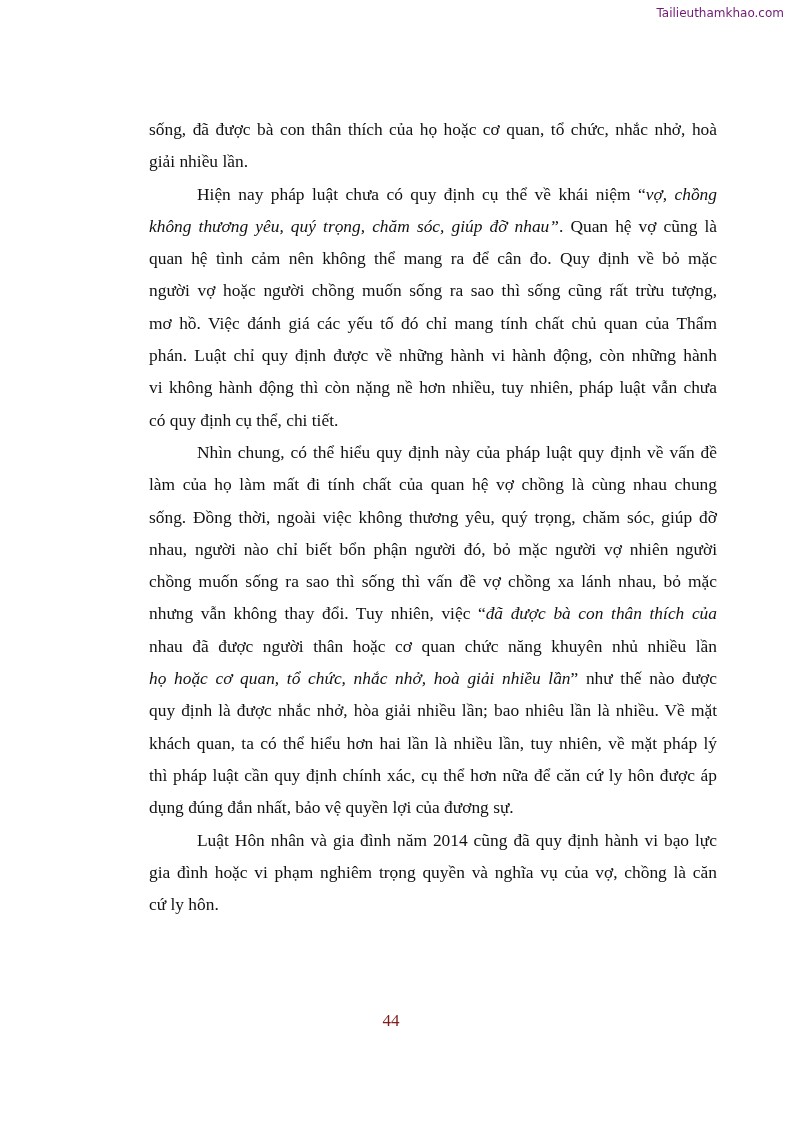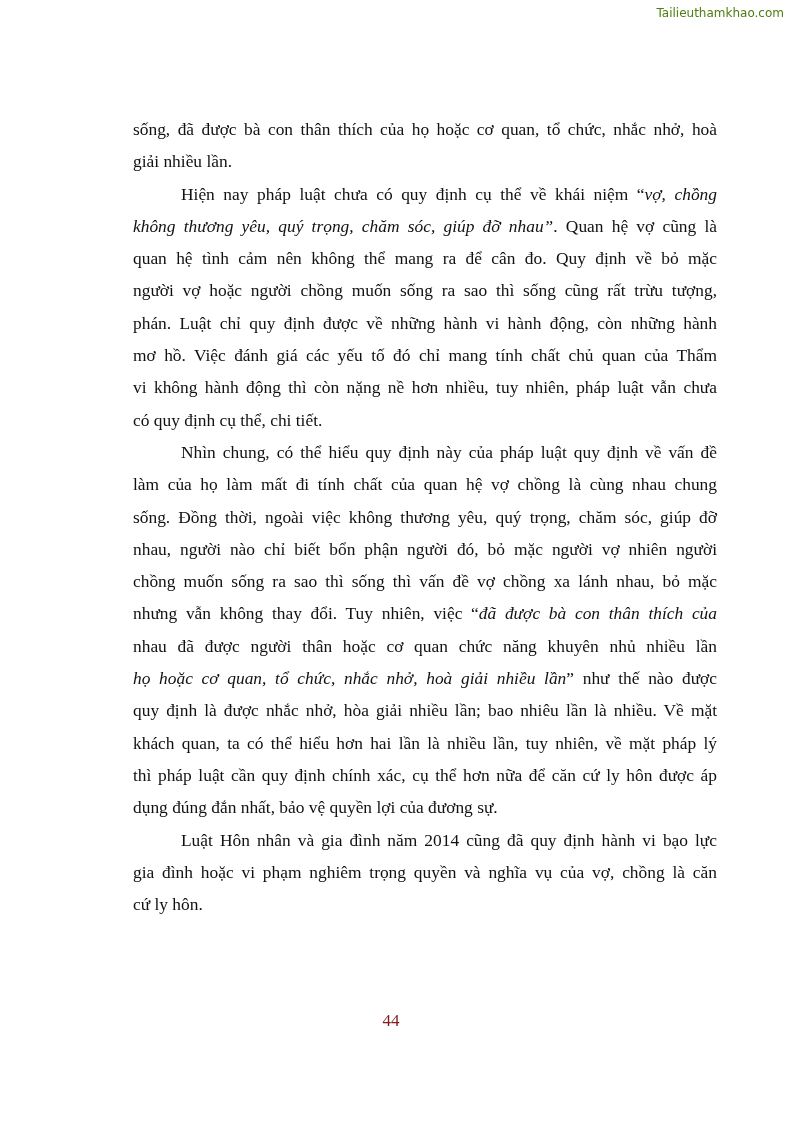--- a/index.html
+++ b/index.html
@@ -1,30 +1,31 @@
 <!DOCTYPE html>
 <html><head>
   <meta charset="utf-8">
   <style>
     html, body { margin: 0; padding: 0; background: #ffffff; }
     body { width: 794px; height: 1123px; position: relative; overflow: hidden; }
     .watermark {
       position: absolute; top: 6px; right: 10px;
       font-family: "DejaVu Sans", sans-serif; font-size: 12px;
-      color: #4d7c0f; letter-spacing: 0px;
+      color: #701a75; letter-spacing: 0px;
     }
     .page {
       position: absolute; left: 133px; top: 113px; width: 584px;
       font-family: "Liberation Serif", serif; font-size: 17.4px;
       color: #111111;
     }
     .line {
       height: 32.3px; line-height: 32.3px;
       text-align: justify; text-align-last: justify;
       white-space: nowrap;
+      margin-left: 16px;
     }
     .line > span.wrap { display: block; white-space: normal; text-align: justify; text-align-last: justify; }
     .line.last > span.wrap { text-align-last: left; }
     .indent > span.wrap { padding-left: 48px; }
     i { font-style: italic; }
     .page-number {
       position: absolute; left: 0; right: 12px; top: 1011px; text-align: center;
       font-family: "Liberation Serif", serif; font-size: 17px; color: #7f1d1d;
     }
   </style>
@@ -49,24 +50,24 @@
       <div class="line">
         <span class="wrap"><i>không thương yêu, quý trọng, chăm sóc, giúp đỡ nhau”</i><span>. Quan hệ vợ cũng là</span></span>
       </div>
       <div class="line">
         <span class="wrap"><span>quan hệ tình cảm nên không thể mang ra để cân đo. Quy định về bỏ mặc</span></span>
       </div>
       <div class="line">
         <span class="wrap"><span>người vợ hoặc người chồng muốn sống ra sao thì sống cũng rất trừu tượng,</span></span>
       </div>
       <div class="line">
-        <span class="wrap"><span>phán. Luật chỉ quy định được về những hành vi hành động, còn những hành</span></span>
+        <span class="wrap"><span>mơ hồ. Việc đánh giá các yếu tố đó chỉ mang tính chất chủ quan của Thẩm</span></span>
       </div>
       <div class="line">
-        <span class="wrap"><span>mơ hồ. Việc đánh giá các yếu tố đó chỉ mang tính chất chủ quan của Thẩm</span></span>
+        <span class="wrap"><span>phán. Luật chỉ quy định được về những hành vi hành động, còn những hành</span></span>
       </div>
       <div class="line">
         <span class="wrap"><span>vi không hành động thì còn nặng nề hơn nhiều, tuy nhiên, pháp luật vẫn chưa</span></span>
       </div>
       <div class="line last">
         <span class="wrap"><span>có quy định cụ thể, chi tiết.</span></span>
       </div>
     </div>
     <div class="paragraph">
       <div class="line indent">

